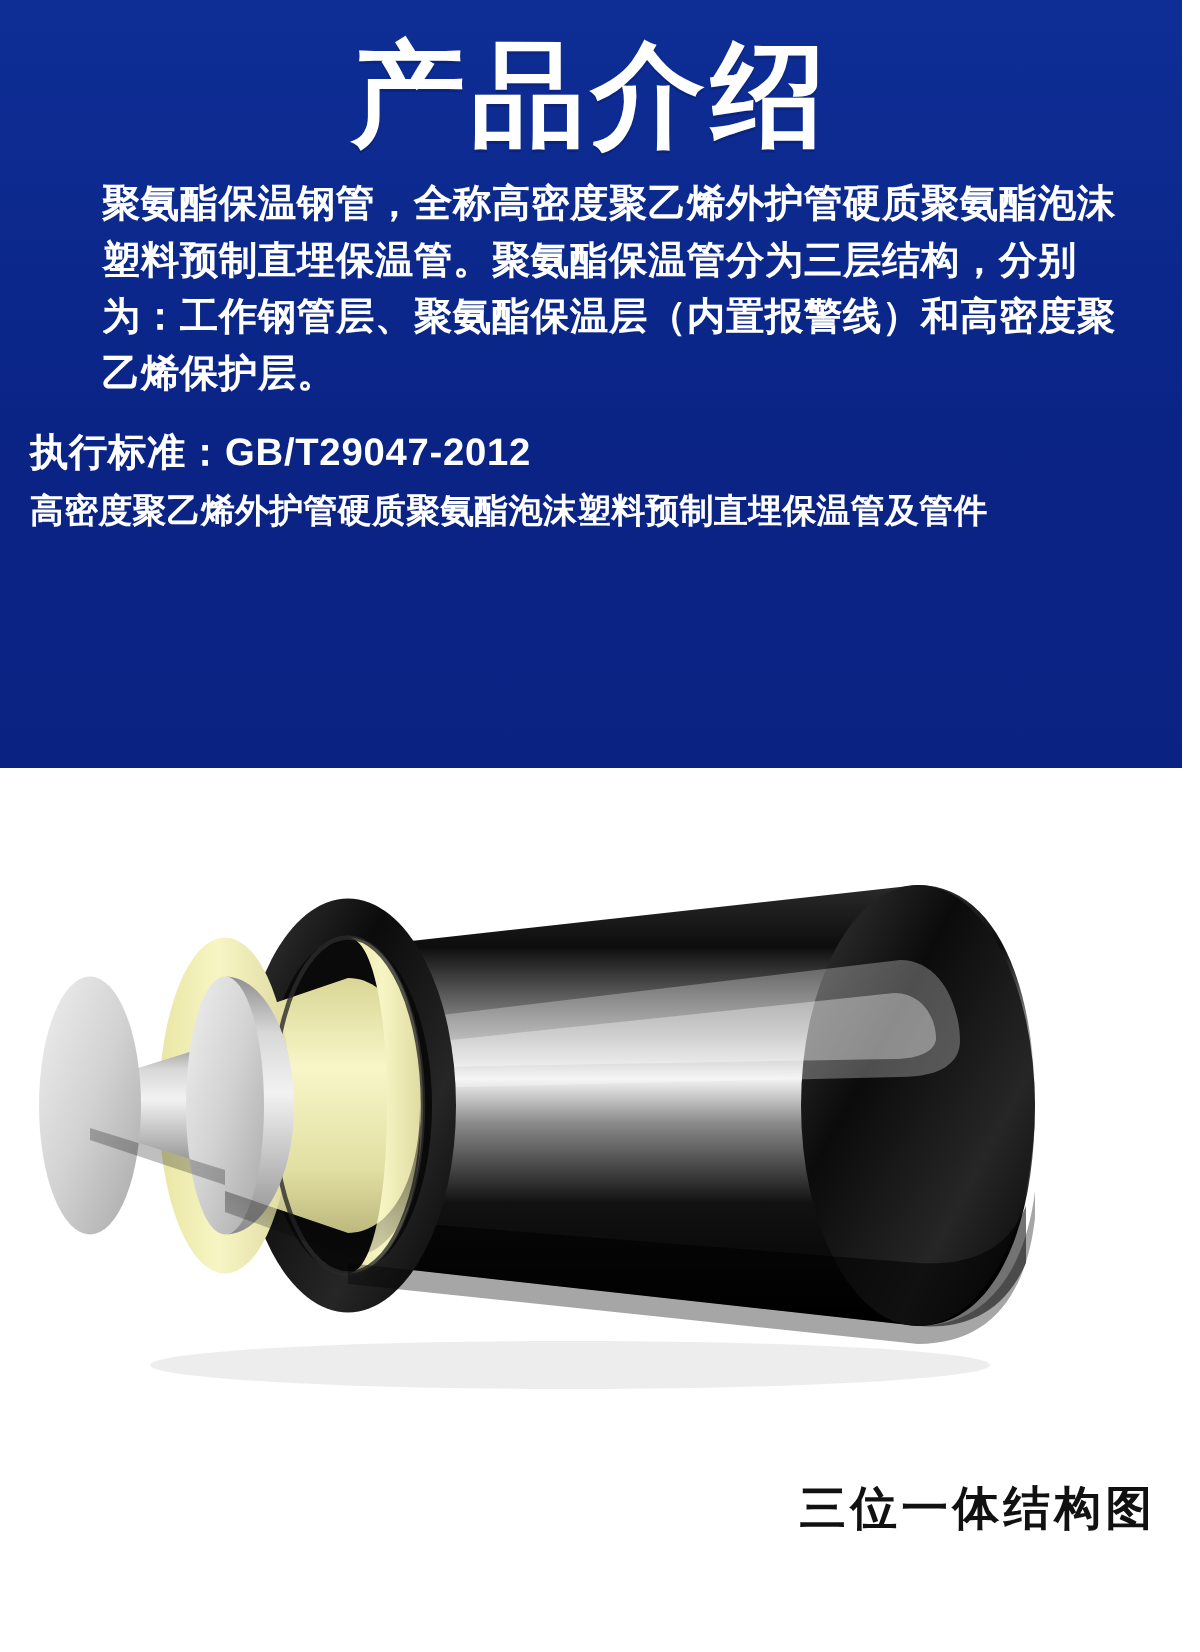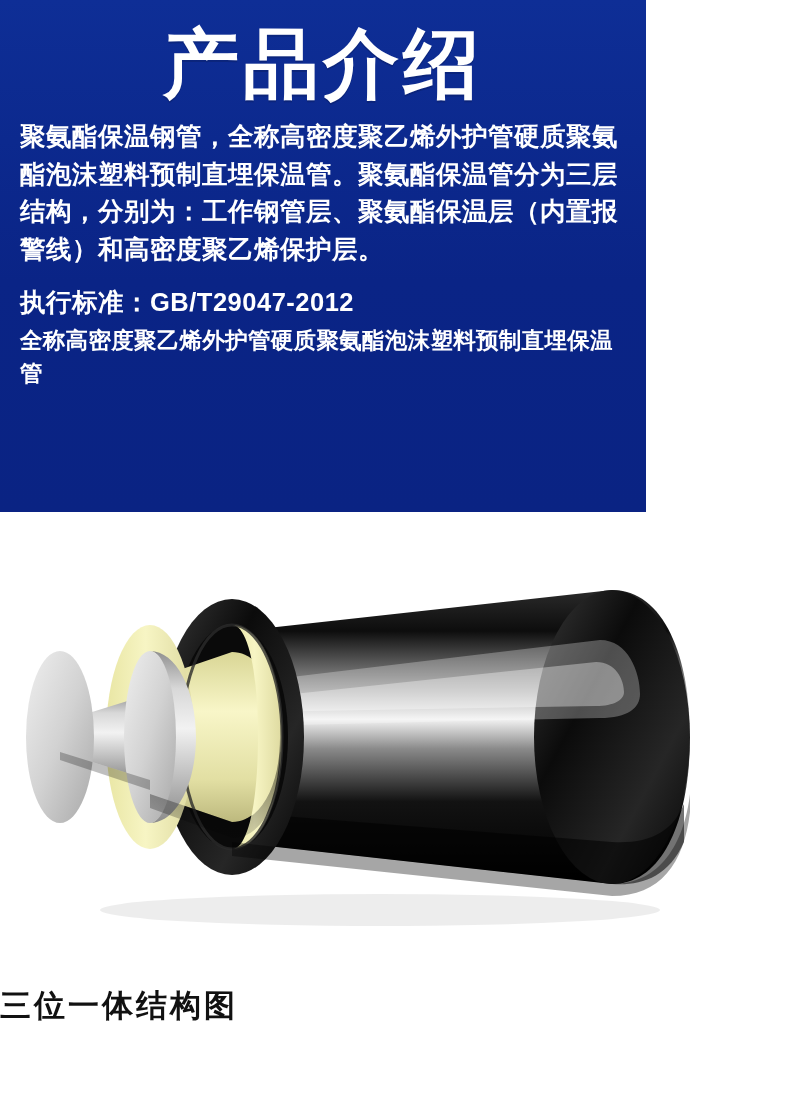--- a/index.html
+++ b/index.html
@@ -11,21 +11,21 @@
     width: 800px;
     height: 1101px;
     font-family: "Liberation Sans", sans-serif;
     overflow: hidden;
     position: relative;
   }
 
   
   .hero {
     position: relative;
-    width: 646px;
+    width: 788px;
     height: 512px;
     background: #0b2a8a;
     background: linear-gradient(180deg, #0e2e96 0%, #0a2486 55%, #0a2383 100%);
     box-sizing: border-box;
     padding: 18px 20px 0 20px;
     color: #ffffff;
   }
 
   .hero-title {
     text-align: center;
@@ -38,20 +38,21 @@
     text-shadow: 0 2px 0 rgba(0,0,0,0.15);
   }
 
   .hero-body {
     font-size: 25.5px;
     line-height: 1.48;
     font-weight: bold;
     color: #ffffff;
     text-align: left;
     letter-spacing: 0.5px;
+    margin-left: 48px;
   }
 
   .hero-standard {
     font-size: 25.5px;
     line-height: 1.5;
     font-weight: bold;
     margin-top: 14px;
     letter-spacing: 0.5px;
   }
 
@@ -78,21 +79,21 @@
     width: 800px;
     height: 480px;
   }
 
   
   .figure-caption {
     position: absolute;
     left: 0;
     top: 985px;
     width: 771px;
-    text-align: left;
+    text-align: right;
     font-size: 31px;
     font-weight: bold;
     color: #111111;
     letter-spacing: 3px;
   }
 
   
   .leaders {
     position: absolute;
     left: 0;
@@ -102,21 +103,21 @@
     pointer-events: none;
   }
 </style>
 </head>
 <body>
 
 <div class="hero">
   <div class="hero-title">产品介绍</div>
   <div class="hero-body">聚氨酯保温钢管，全称高密度聚乙烯外护管硬质聚氨酯泡沫塑料预制直埋保温管。聚氨酯保温管分为三层结构，分别为：工作钢管层、聚氨酯保温层（内置报警线）和高密度聚乙烯保护层。</div>
   <div class="hero-standard">执行标准：GB/T29047-2012</div>
-  <div class="hero-standard-name">全称高密度聚乙烯外护管硬质聚氨酯泡沫塑料预制直埋保温管</div>
+  <div class="hero-standard-name">高密度聚乙烯外护管硬质聚氨酯泡沫塑料预制直埋保温管及管件</div>
 </div>
 
 <div class="figure">
 
   <svg class="pipe-stage" viewBox="0 0 800 480">
     <defs>
 
       <linearGradient id="hdpeBody" x1="0" y1="0" x2="0" y2="1">
         <stop offset="0%" stop-color="#2a2a2a"></stop>
         <stop offset="14%" stop-color="#0d0d0d"></stop>

